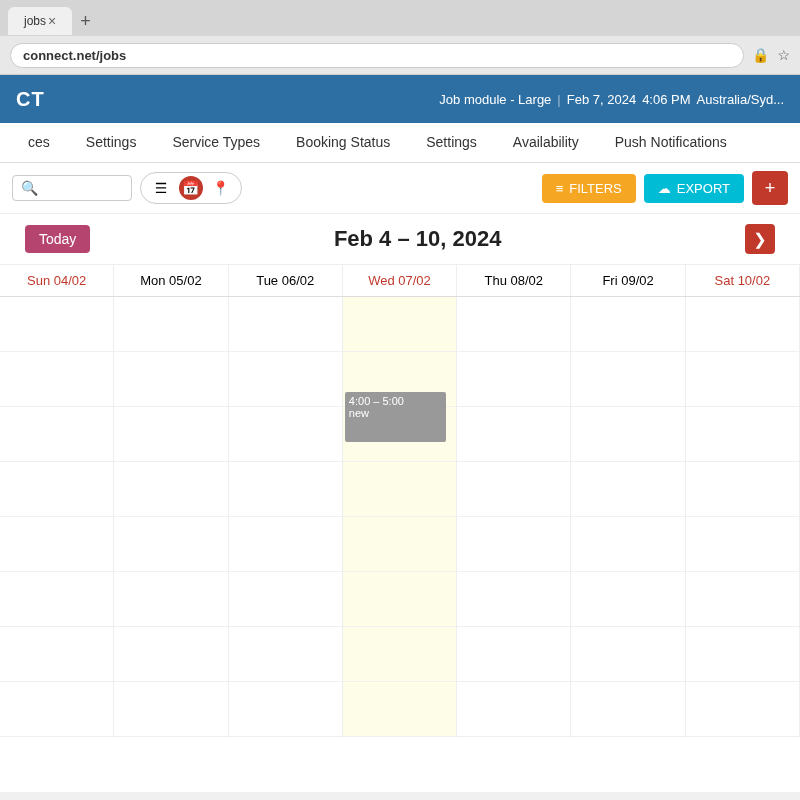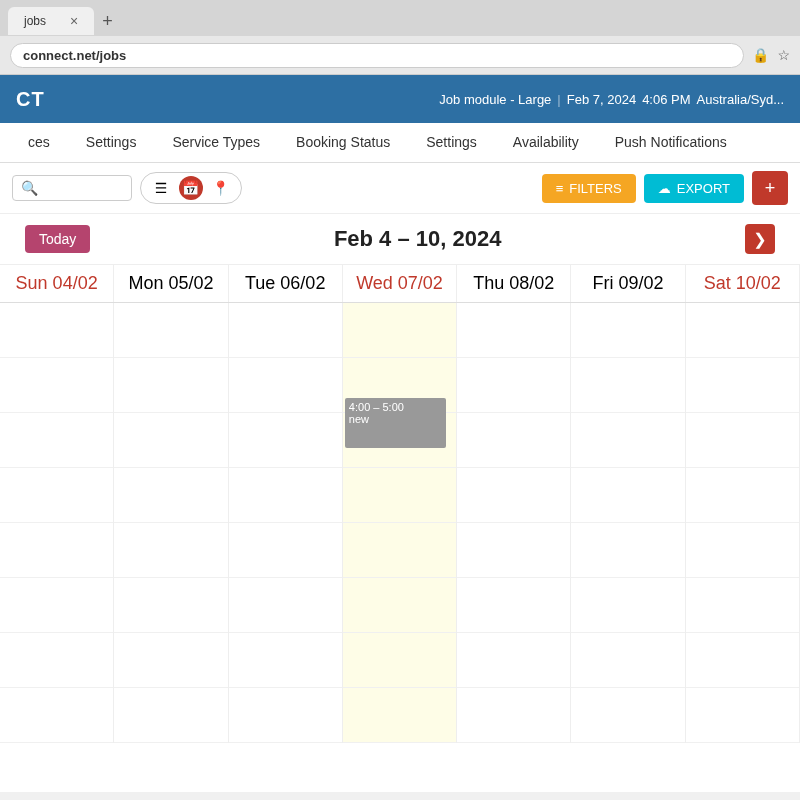--- a/index.html
+++ b/index.html
@@ -18,21 +18,21 @@
       height: 36px;
     }
     .tab {
       background: #f0f0f0;
       border-radius: 6px 6px 0 0;
       padding: 4px 16px;
       font-size: 12px;
       color: #333;
       display: flex;
       align-items: center;
-      gap: 24px;
+      gap: 2px;
       height: 28px;
     }
     .tab-close {
       font-size: 14px;
       color: #666;
       cursor: pointer;
     }
     .tab-new {
       background: transparent;
       border: none;
@@ -253,21 +253,21 @@
       overflow: hidden;
     }
     .week-days-header {
       display: grid;
       grid-template-columns: repeat(7, 1fr);
       border-bottom: 1px solid #ddd;
     }
     .day-header {
       padding: 8px 4px;
       text-align: center;
-      font-size: 18px;
+      font-size: 13px;
       border-right: 1px solid #eee;
     }
     .day-header.weekend {
       color: #c0392b;
     }
     .day-header.today-col {
       color: #c0392b;
     }
 
     .week-body {

